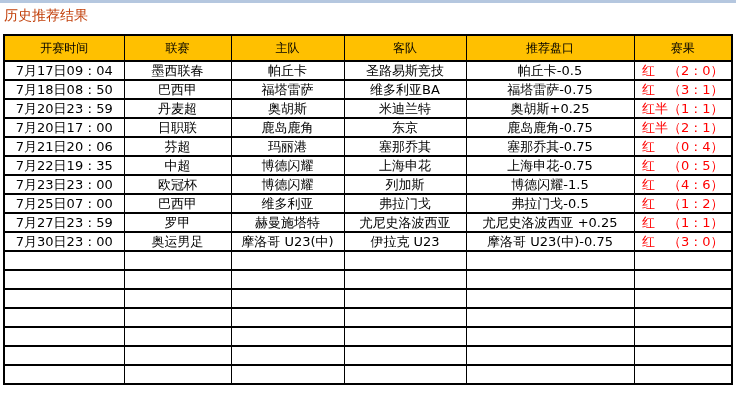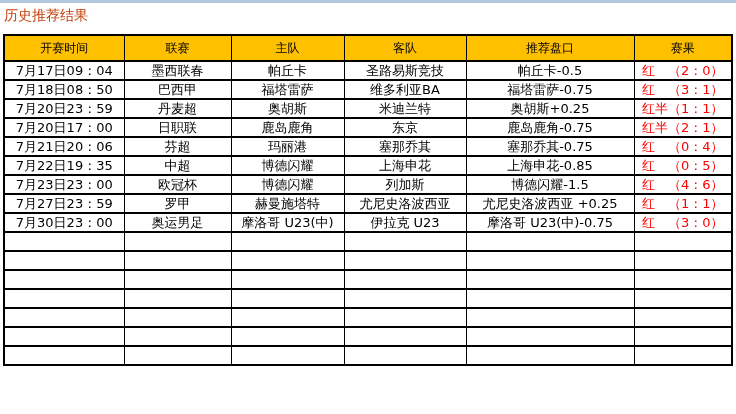--- a/index.html
+++ b/index.html
@@ -136,32 +136,40 @@
           <td>玛丽港</td>
           <td>塞那乔其</td>
           <td>塞那乔其-0.75</td>
           <td class="result">红　（0：4）</td>
         </tr>
         <tr>
           <td>7月22日19：35</td>
           <td>中超</td>
           <td>博德闪耀</td>
           <td>上海申花</td>
-          <td>上海申花-0.85</td>
+          <td>上海申花-0.75</td>
           <td class="result">红　（0：5）</td>
         </tr>
         <tr>
           <td>7月23日23：00</td>
           <td>欧冠杯</td>
           <td>博德闪耀</td>
           <td>列加斯</td>
           <td>博德闪耀-1.5</td>
           <td class="result">红　（4：6）</td>
         </tr>
         <tr>
+          <td>7月25日07：00</td>
+          <td>巴西甲</td>
+          <td>维多利亚</td>
+          <td>弗拉门戈</td>
+          <td>弗拉门戈-0.5</td>
+          <td class="result">红　（1：2）</td>
+        </tr>
+        <tr>
           <td>7月27日23：59</td>
           <td>罗甲</td>
           <td>赫曼施塔特</td>
           <td>尤尼史洛波西亚</td>
           <td>尤尼史洛波西亚 +0.25</td>
           <td class="result">红　（1：1）</td>
         </tr>
         <tr>
           <td>7月30日23：00</td>
           <td>奥运男足</td>

